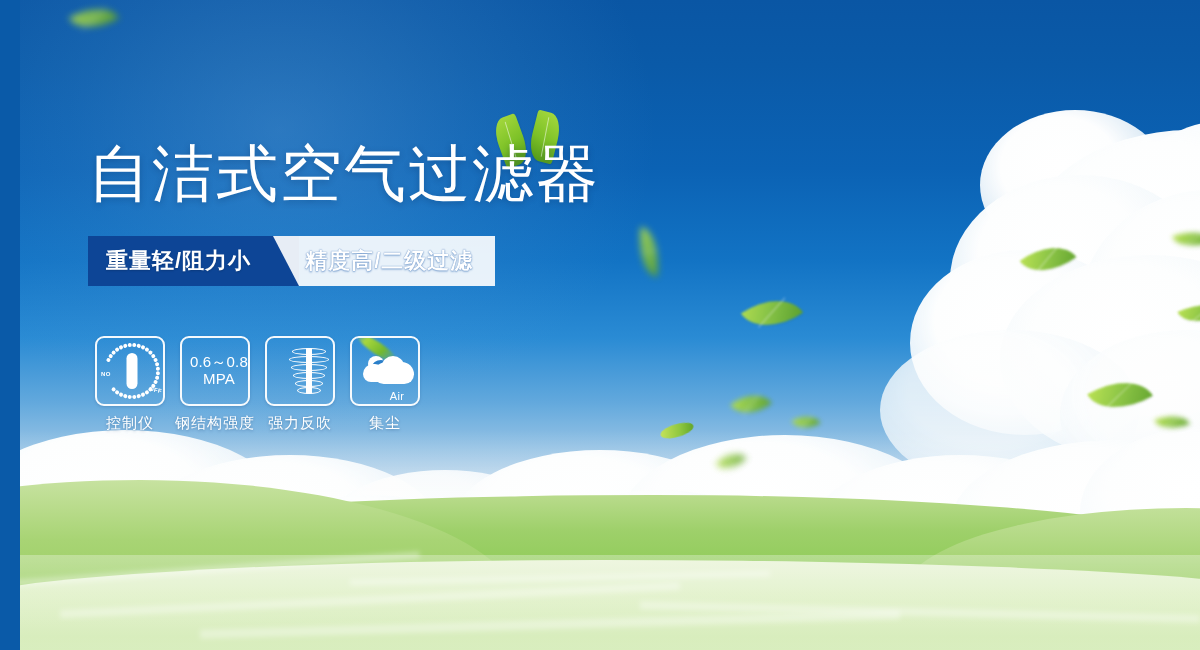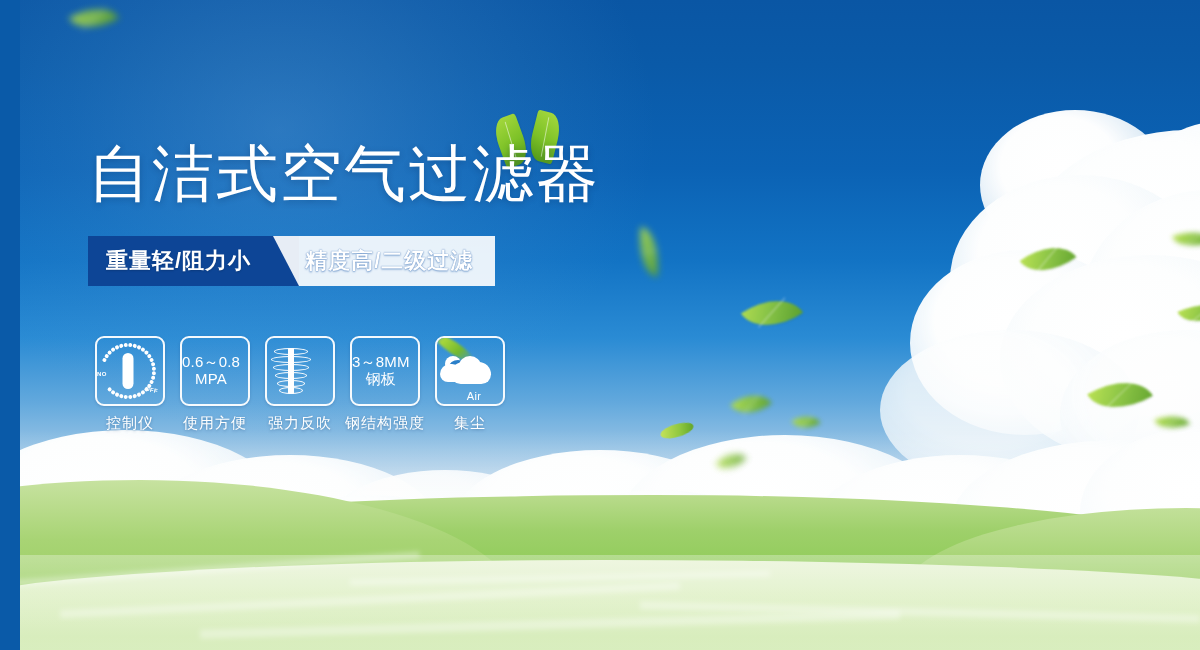--- a/index.html
+++ b/index.html
@@ -289,21 +289,21 @@
   }
   .feature { width: 80px; text-align: center; }
   .fbox {
     width: 70px; height: 70px;
     margin: 0 auto;
     border: 2px solid rgba(255,255,255,0.95);
     border-radius: 9px;
     position: relative;
     display: flex;
     flex-direction: column;
-    align-items: flex-start;
+    align-items: flex-end;
     justify-content: center;
     color: #ffffff;
     overflow: hidden;
     box-shadow: 0 1px 3px rgba(0,40,90,0.18);
   }
   .fbox .ftext {
     font-size: 15px;
     line-height: 1.12;
     letter-spacing: .2px;
     white-space: pre-line;
@@ -533,45 +533,38 @@
         </div>
       </div>
       <div class="flabel">控制仪</div>
     </div>
 
     <div class="feature">
       <div class="fbox">
         <span class="ftext">0.6～0.8
 MPA</span>
       </div>
-      <div class="flabel">使用方便</div>
+      <div class="flabel">钢结构强度</div>
     </div>
 
     <div class="feature">
       <div class="fbox">
         <div class="blow">
           <span class="ring" style="top:2px;  width:34px;"></span>
           <span class="ring" style="top:10px; width:40px;"></span>
           <span class="ring" style="top:18px; width:36px;"></span>
           <span class="ring" style="top:26px; width:32px;"></span>
           <span class="ring" style="top:34px; width:28px;"></span>
           <span class="ring" style="top:41px; width:24px;"></span>
           <span class="bar"></span>
         </div>
       </div>
       <div class="flabel">强力反吹</div>
     </div>
 
-    <div class="feature">
-      <div class="fbox">
-        <span class="ftext">3～8MM
-钢板</span>
-      </div>
-      <div class="flabel">钢结构强度</div>
-    </div>
 
     <div class="feature">
       <div class="fbox">
         <div class="airicon">
           <span class="streak"></span>
           <span class="sun"></span>
           <span class="sun-cut"></span>
           <span class="cl-small"></span>
           <span class="cl-bump"></span>
           <span class="cl-big"></span>

